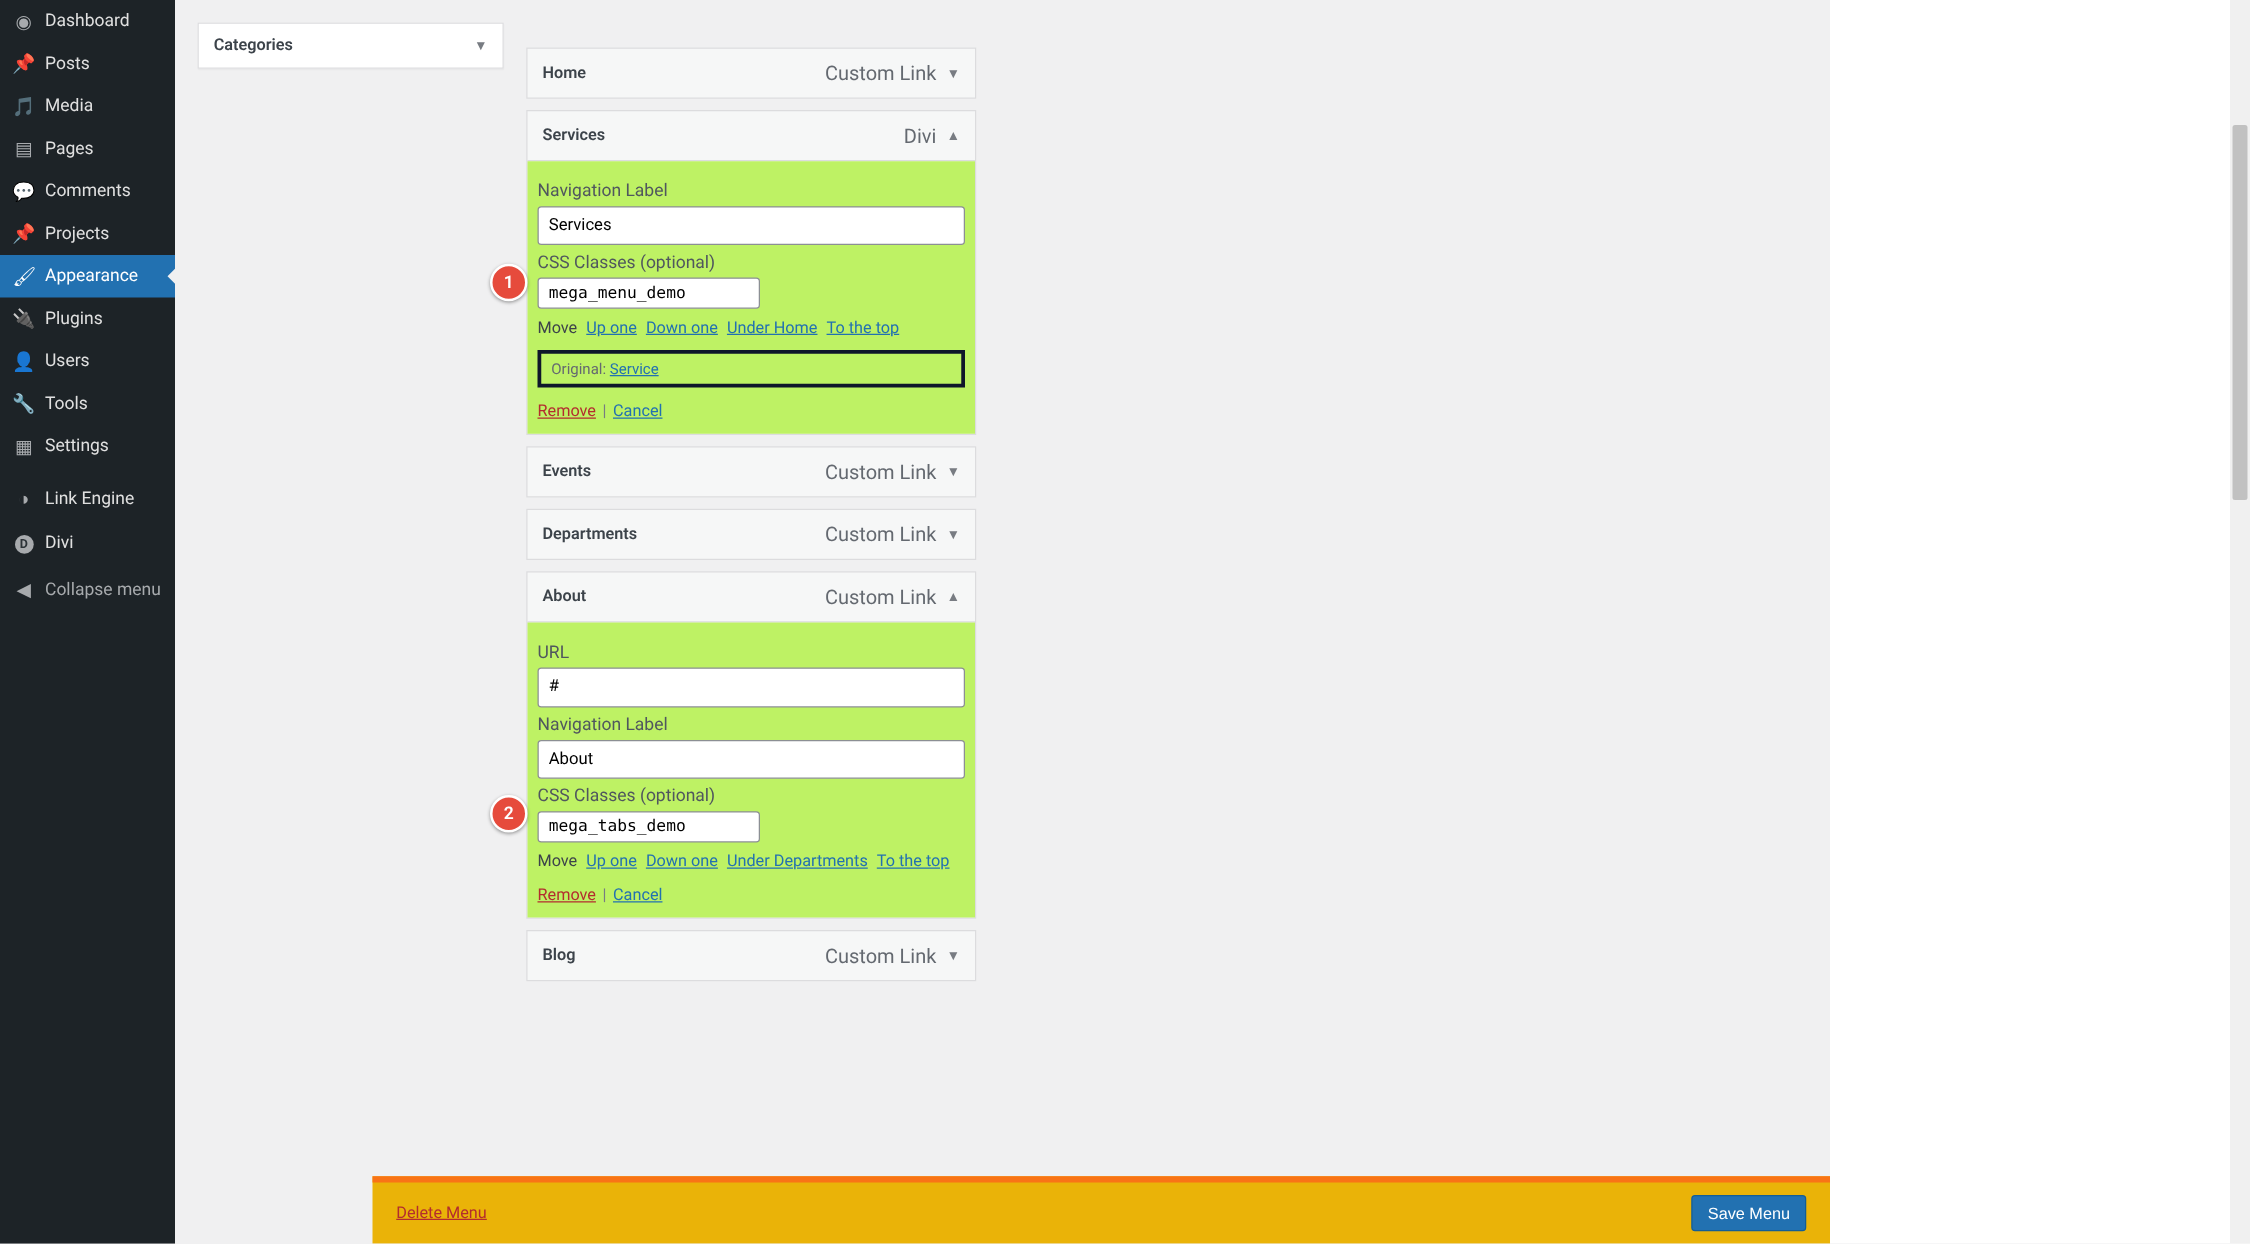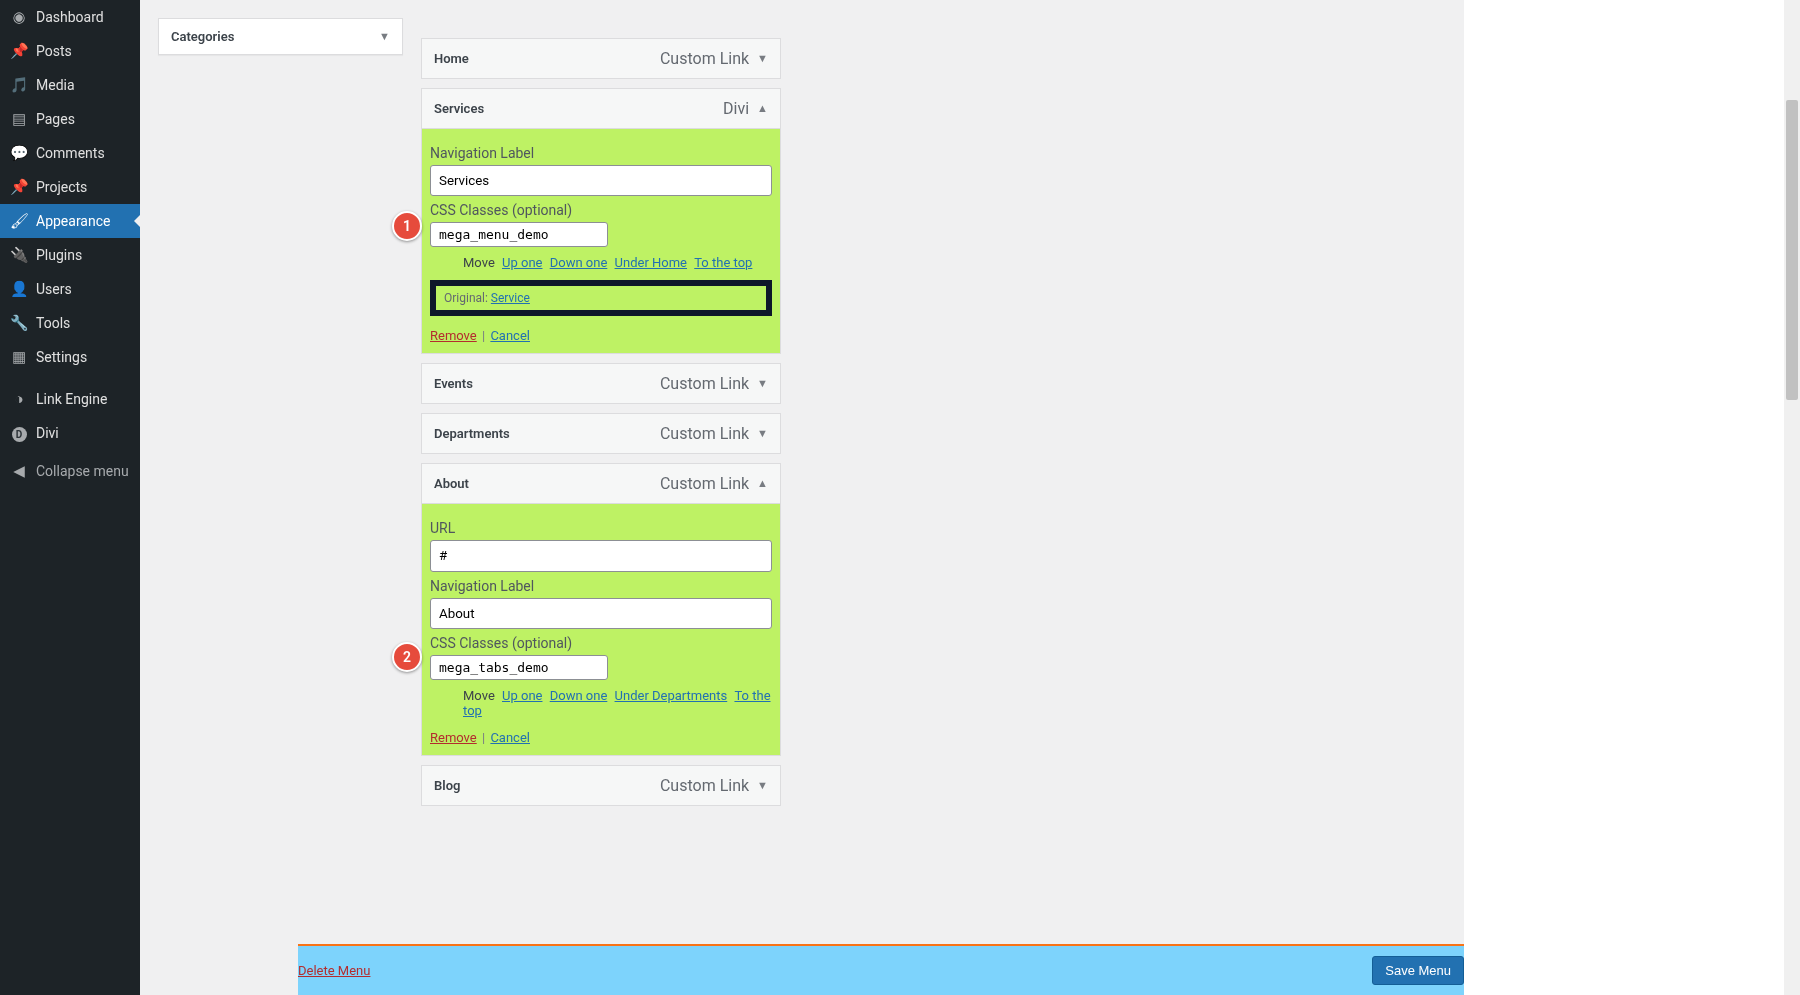--- a/index.html
+++ b/index.html
@@ -140,25 +140,25 @@
   input.wide{
     width:100%;box-sizing:border-box;
     padding:4px 8px;line-height:1.6;
     border:1px solid #8c8f94;border-radius:3px;background:#fff;
     font-family:inherit;
   }
   input.code{
     width:160px;font-family:Consolas,Menlo,monospace;font-size:13px;
     padding:4px 8px;border:1px solid #8c8f94;border-radius:3px;background:#fff;
   }
-  .move-row{margin-top:8px;font-size:13px;color:#3c434a;margin-left:33px;}
+  .move-row{margin-top:8px;font-size:13px;color:#3c434a;}
   .move-row a{margin-left:4px;}
   .original-box{
     margin-top:10px;
-    border:6px solid #0f172a;
+    border:3px solid #0f172a;
     padding:5px 8px;font-size:12px;color:#646970;
   }
   .item-actions{margin-top:12px;font-size:13px;}
   a{color:#2271b1;text-decoration:underline;cursor:pointer;}
   a.destructive{color:#b32d2e;}
   .sep{color:#787c82;margin:0 2px;}
   
   
   .anno{
     position:absolute;
@@ -167,23 +167,23 @@
     color:#fff;display:flex;align-items:center;justify-content:center;
     font-weight:600;box-shadow:0 1px 3px rgba(0,0,0,.4);
     font-size:14px;
     z-index:5;
   }
   
   
   .footer-bar{
     position:absolute;
     left:0;right:0;bottom:0;
-    background:#7dd3fc;border-top:2px solid #f97316;
+    background:#eab308;border-top:5px solid #f97316;
     display:flex;justify-content:space-between;align-items:center;
-    padding:10px 0;
+    padding:10px 19px;
     margin-left:158px; 
     margin-right:336px;
   }
   .btn-primary{
     background:#2271b1;border:1px solid #135e96;color:#fff;
     padding:6px 12px;border-radius:3px;cursor:pointer;font-size:13px;
   }
   
   
   .right-gutter{

